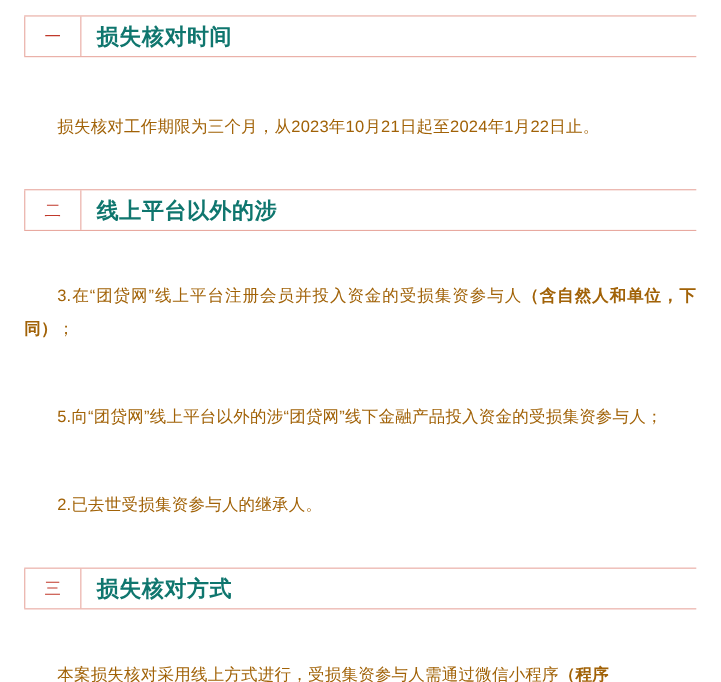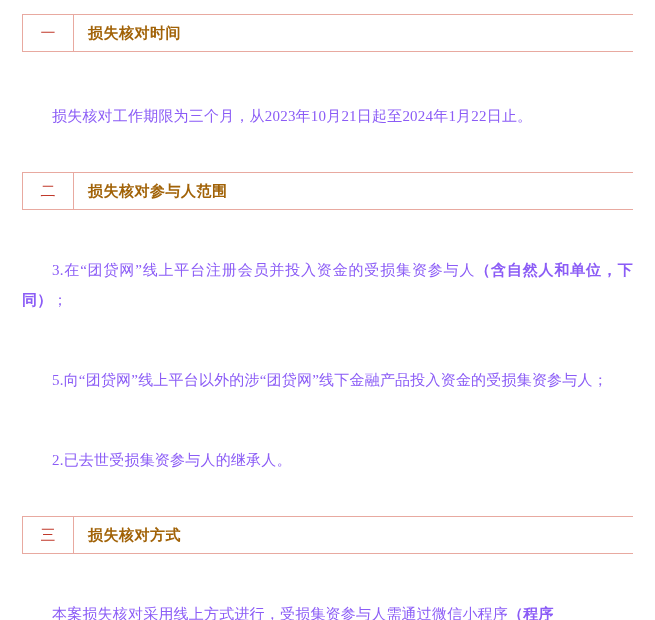--- a/index.html
+++ b/index.html
@@ -40,32 +40,32 @@
     align-items: center;
     justify-content: center;
     color: #c0392b;
     font-size: 15px;
     font-family: "DejaVu Sans", sans-serif;
   }
   .section-head .title {
     display: flex;
     align-items: center;
     padding-left: 14px;
-    font-size: 15px;
+    font-size: 20px;
     font-weight: bold;
-    color: #a16207;
+    color: #0f766e;
     letter-spacing: 0.5px;
     font-family: "DejaVu Sans", sans-serif;
   }
   
   .para {
     font-size: 15px;
     line-height: 30px;
-    color: #8b5cf6;
-    font-family: Liberation Serif, serif;
+    color: #a16207;
+    font-family: Liberation Sans, sans-serif;
     letter-spacing: 0.2px;
     text-align: justify;
   }
   .para.indent {
     text-indent: 2em;
   }
   .para b {
     font-weight: bold;
   }
   .sp-20 { height: 20px; }
@@ -87,21 +87,21 @@
   </div>
 
   <div class="sp-34"></div>
 
   <p class="para indent"><span>损失核对工作期限为三个月，从2023年10月21日起至2024年1月22日止。</span></p>
 
   <div class="sp-26"></div>
 
   <div class="section-head">
     <div class="numbox">二</div>
-    <div class="title">损失核对参与人范围</div>
+    <div class="title">线上平台以外的涉</div>
   </div>
 
   <div class="sp-30"></div>
 
   <p class="para indent"><span>3.在“团贷网”线上平台注册会员并投入资金的受损集资参与人</span><b>（含自然人和单位，下同）</b><span>；</span></p>
 
   <div class="sp-20"></div>
 
   <p class="para indent"><span>5.向“团贷网”线上平台以外的涉“团贷网”线下金融产品投入资金的受损集资参与人；</span></p>
 

